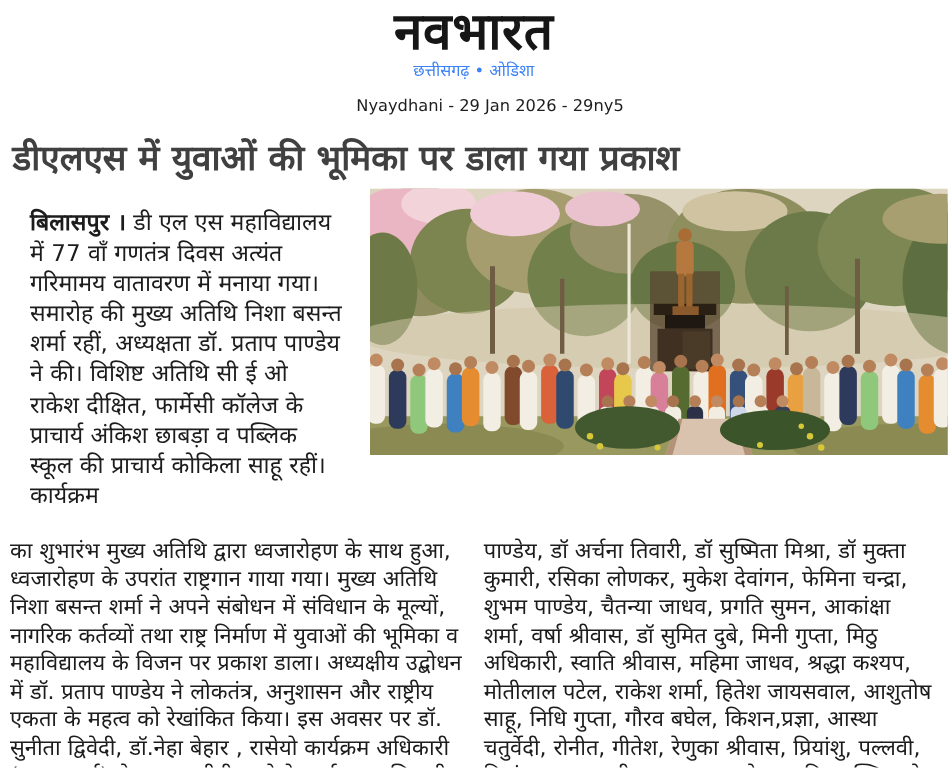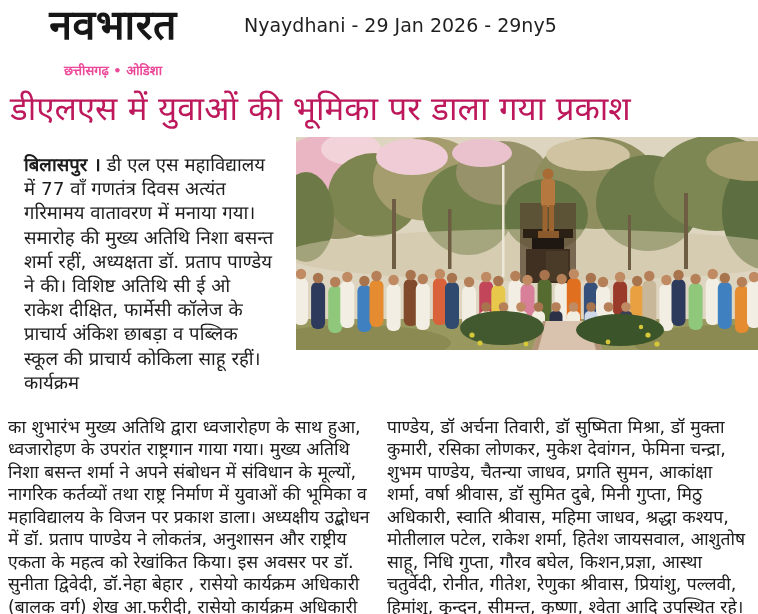--- a/index.html
+++ b/index.html
@@ -3,28 +3,28 @@
 <meta charset="utf-8">
 <style>
   html,body{margin:0;padding:0;}
   body{
     width:758px;height:614px;background:#ffffff;overflow:hidden;
     font-family:"DejaVu Sans","Liberation Sans",sans-serif;color:#1b1b1b;
   }
   .page{width:758px;height:614px;position:relative;background:#ffffff;}
 
   
-  .masthead{display:flex;align-items:flex-start;padding:5px 8px 0 8px;}
+  .masthead{display:flex;align-items:center;padding:5px 8px 0 8px;flex-direction:column;}
   .logo-block{width:210px;text-align:center;flex:none;}
   .logo-text{font-size:41px;line-height:1.0;font-weight:bold;color:#161616;letter-spacing:0.5px;}
-  .logo-sub{font-size:13px;font-weight:bold;color:#ec4899;margin-top:15px;}
-  .edition-block{margin-left:26px;padding-top:7px;font-size:19px;line-height:27px;color:#1f1f1f;}
-
-  
-  .headline{margin:12px 0 0 0;padding:0 10px;font-size:33px;line-height:1.12;font-weight:normal;color:#be185d;}
+  .logo-sub{font-size:13px;font-weight:normal;color:#3b82f6;margin-top:1px;}
+  .edition-block{margin-left:26px;padding-top:7px;font-size:13px;line-height:27px;color:#1f1f1f;}
+
+  
+  .headline{margin:12px 0 0 0;padding:0 10px;font-size:28px;line-height:1.12;font-weight:bold;color:#404040;}
 
   
   .top-section{display:flex;align-items:flex-start;padding-left:8px;margin-top:9px;}
   .intro{width:250px;flex:none;margin:16px;padding-right:6px;font-size:18.5px;line-height:24.2px;color:#1c1c1c;}
   .intro b{font-weight:bold;}
   .photo-fig{margin:0;flex:none;width:497px;height:213px;background:#ddd5c0;}
   .photo-fig svg{display:block;}
 
   
   .bottom-section{display:flex;gap:16px;padding:0 8px;margin-top:5px;}

